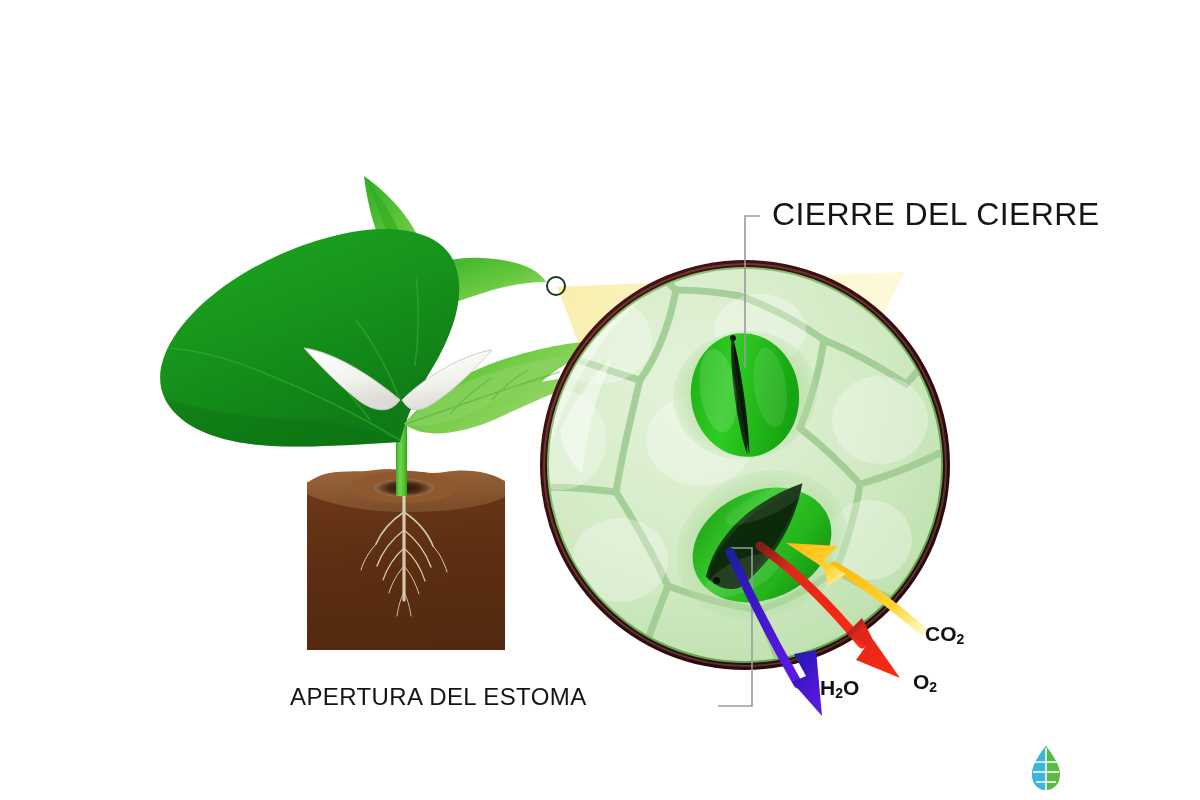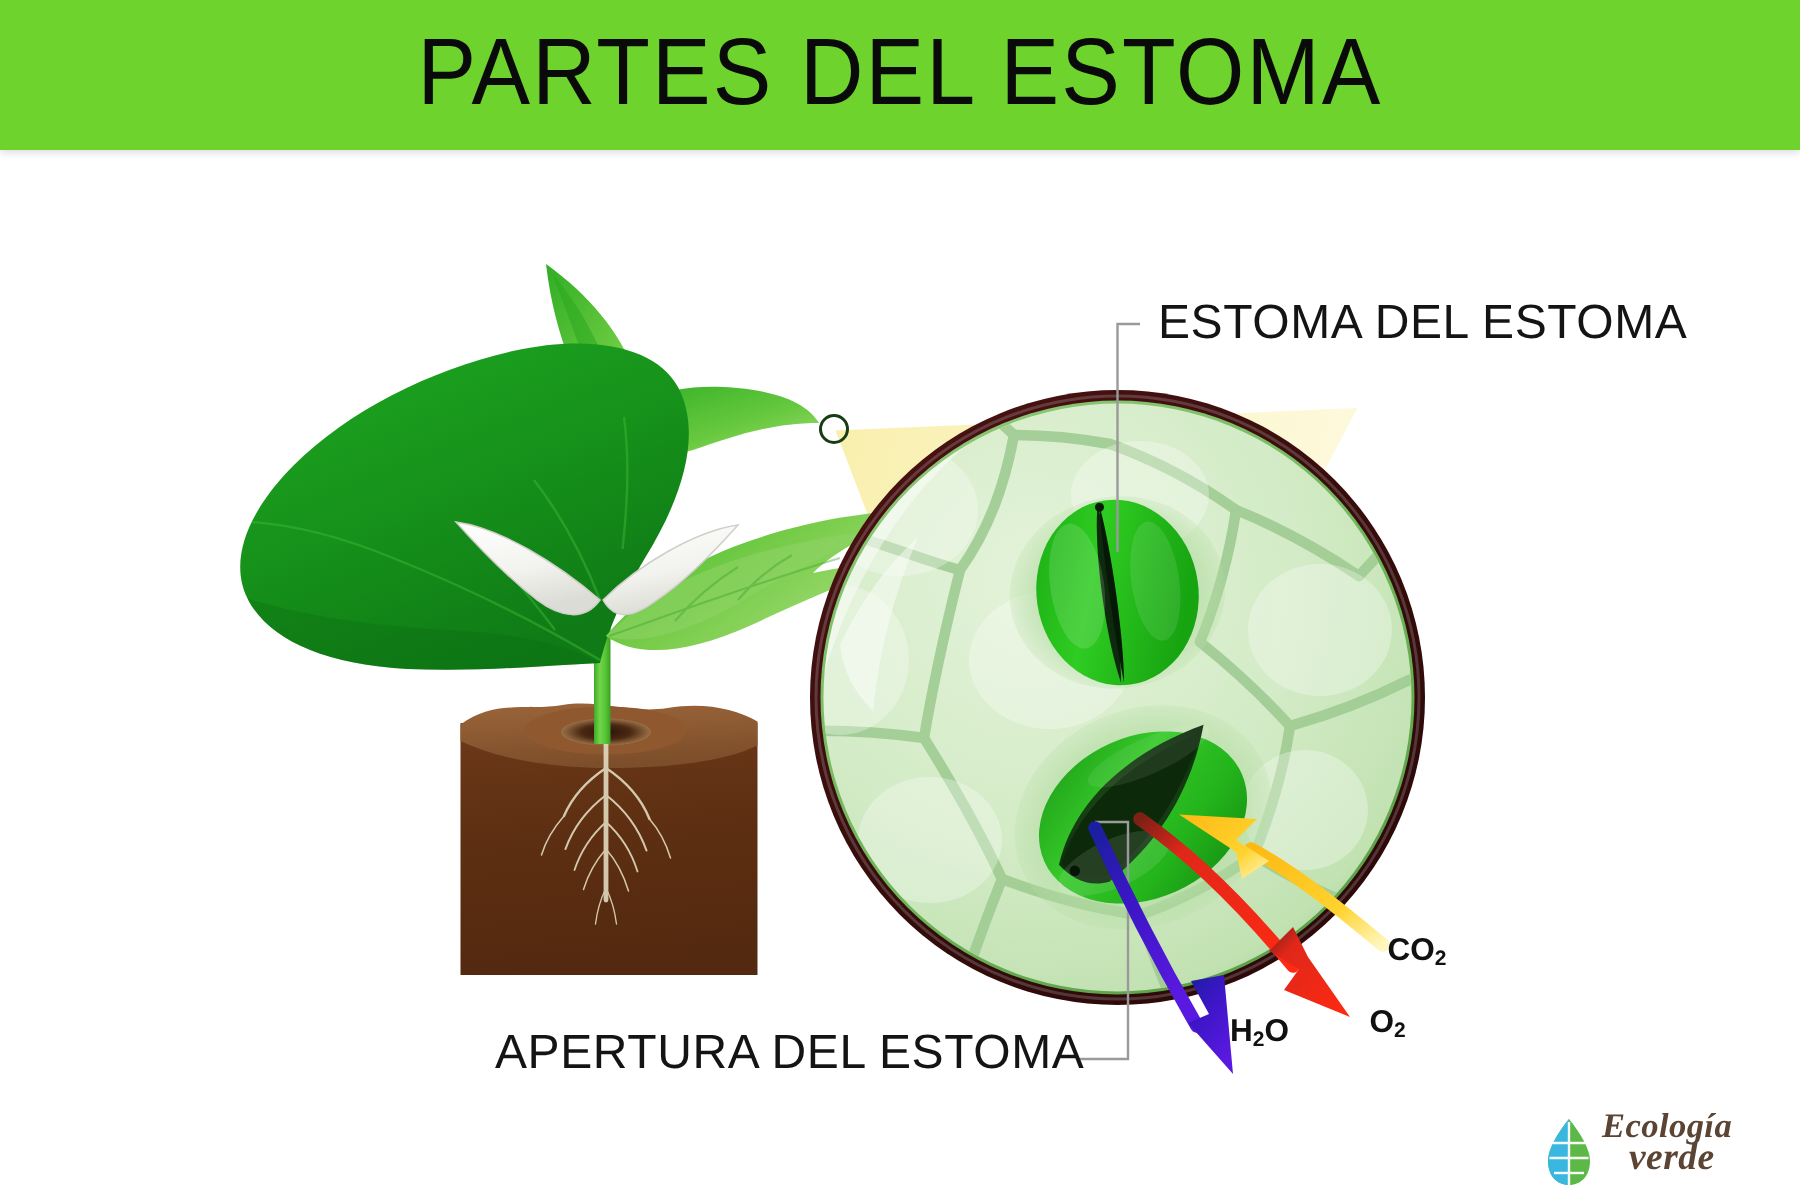--- a/index.html
+++ b/index.html
@@ -63,23 +63,22 @@
   }
   #label-cierre {
     left: 772px;
     top: 196px;
     font-size: 32px;
     letter-spacing: 0.4px;
   }
   #label-apertura {
     left: 290px;
     top: 683px;
-    font-size: 32px;
+    font-size: 24px;
     letter-spacing: 0.4px;
-    margin-left: 40px;
   }
   .gas {
     position: absolute;
     color: #111111;
     font-family: "Liberation Sans", sans-serif;
     font-weight: 700;
     font-size: 21px;
     white-space: nowrap;
   }
   .gas sub {
@@ -114,23 +113,20 @@
     display: block;
     padding-left: 18px;
     font-size: 25px;
   }
 </style>
 </head>
 <body>
 
 <div id="page">
 
-  <div id="banner">
-    <div id="banner-title">PARTES DEL ESTOMA</div>
-  </div>
 
   <svg id="art" viewBox="0 0 1200 800">
     <defs>
 
       <linearGradient id="gDarkLeaf" x1="0" y1="0" x2="0.55" y2="1">
         <stop offset="0" stop-color="#1ea821"></stop>
         <stop offset="0.55" stop-color="#16911a"></stop>
         <stop offset="1" stop-color="#0f7a16"></stop>
       </linearGradient>
       <linearGradient id="gLightLeaf" x1="0" y1="0" x2="1" y2="0.6">
@@ -417,36 +413,30 @@
       <path d="M 14,0 C 6,10 0,20 0,28 C 0,38 6,44 14,44 Z" fill="#39b7e0"></path>
       <g stroke="#ffffff" stroke-width="1.6" opacity="0.95" fill="none">
         <path d="M 14,2 L 14,44"></path>
         <path d="M 3,16 L 25,16"></path>
         <path d="M 1,26 L 27,26"></path>
         <path d="M 4,36 L 24,36"></path>
       </g>
     </g>
   </svg>
 
-  <div class="lbl" id="label-cierre">ESTOMA DEL ESTOMA</div>
+  <div class="lbl" id="label-cierre">CIERRE DEL CIERRE</div>
 
   <div class="lbl" id="label-apertura">APERTURA DEL ESTOMA</div>
 
   <div class="gas" id="gas-co2">
     <span>CO</span><sub>2</sub>
   </div>
 
   <div class="gas" id="gas-o2">
     <span>O</span><sub>2</sub>
   </div>
 
   <div class="gas" id="gas-h2o">
     <span>H</span><sub>2</sub><span>O</span>
   </div>
 
-  <div id="logo">
-    <div id="logo-text">
-      <span>Ecología</span>
-      <span class="l2">verde</span>
-    </div>
-  </div>
 
 </div>
 
 </body></html>

